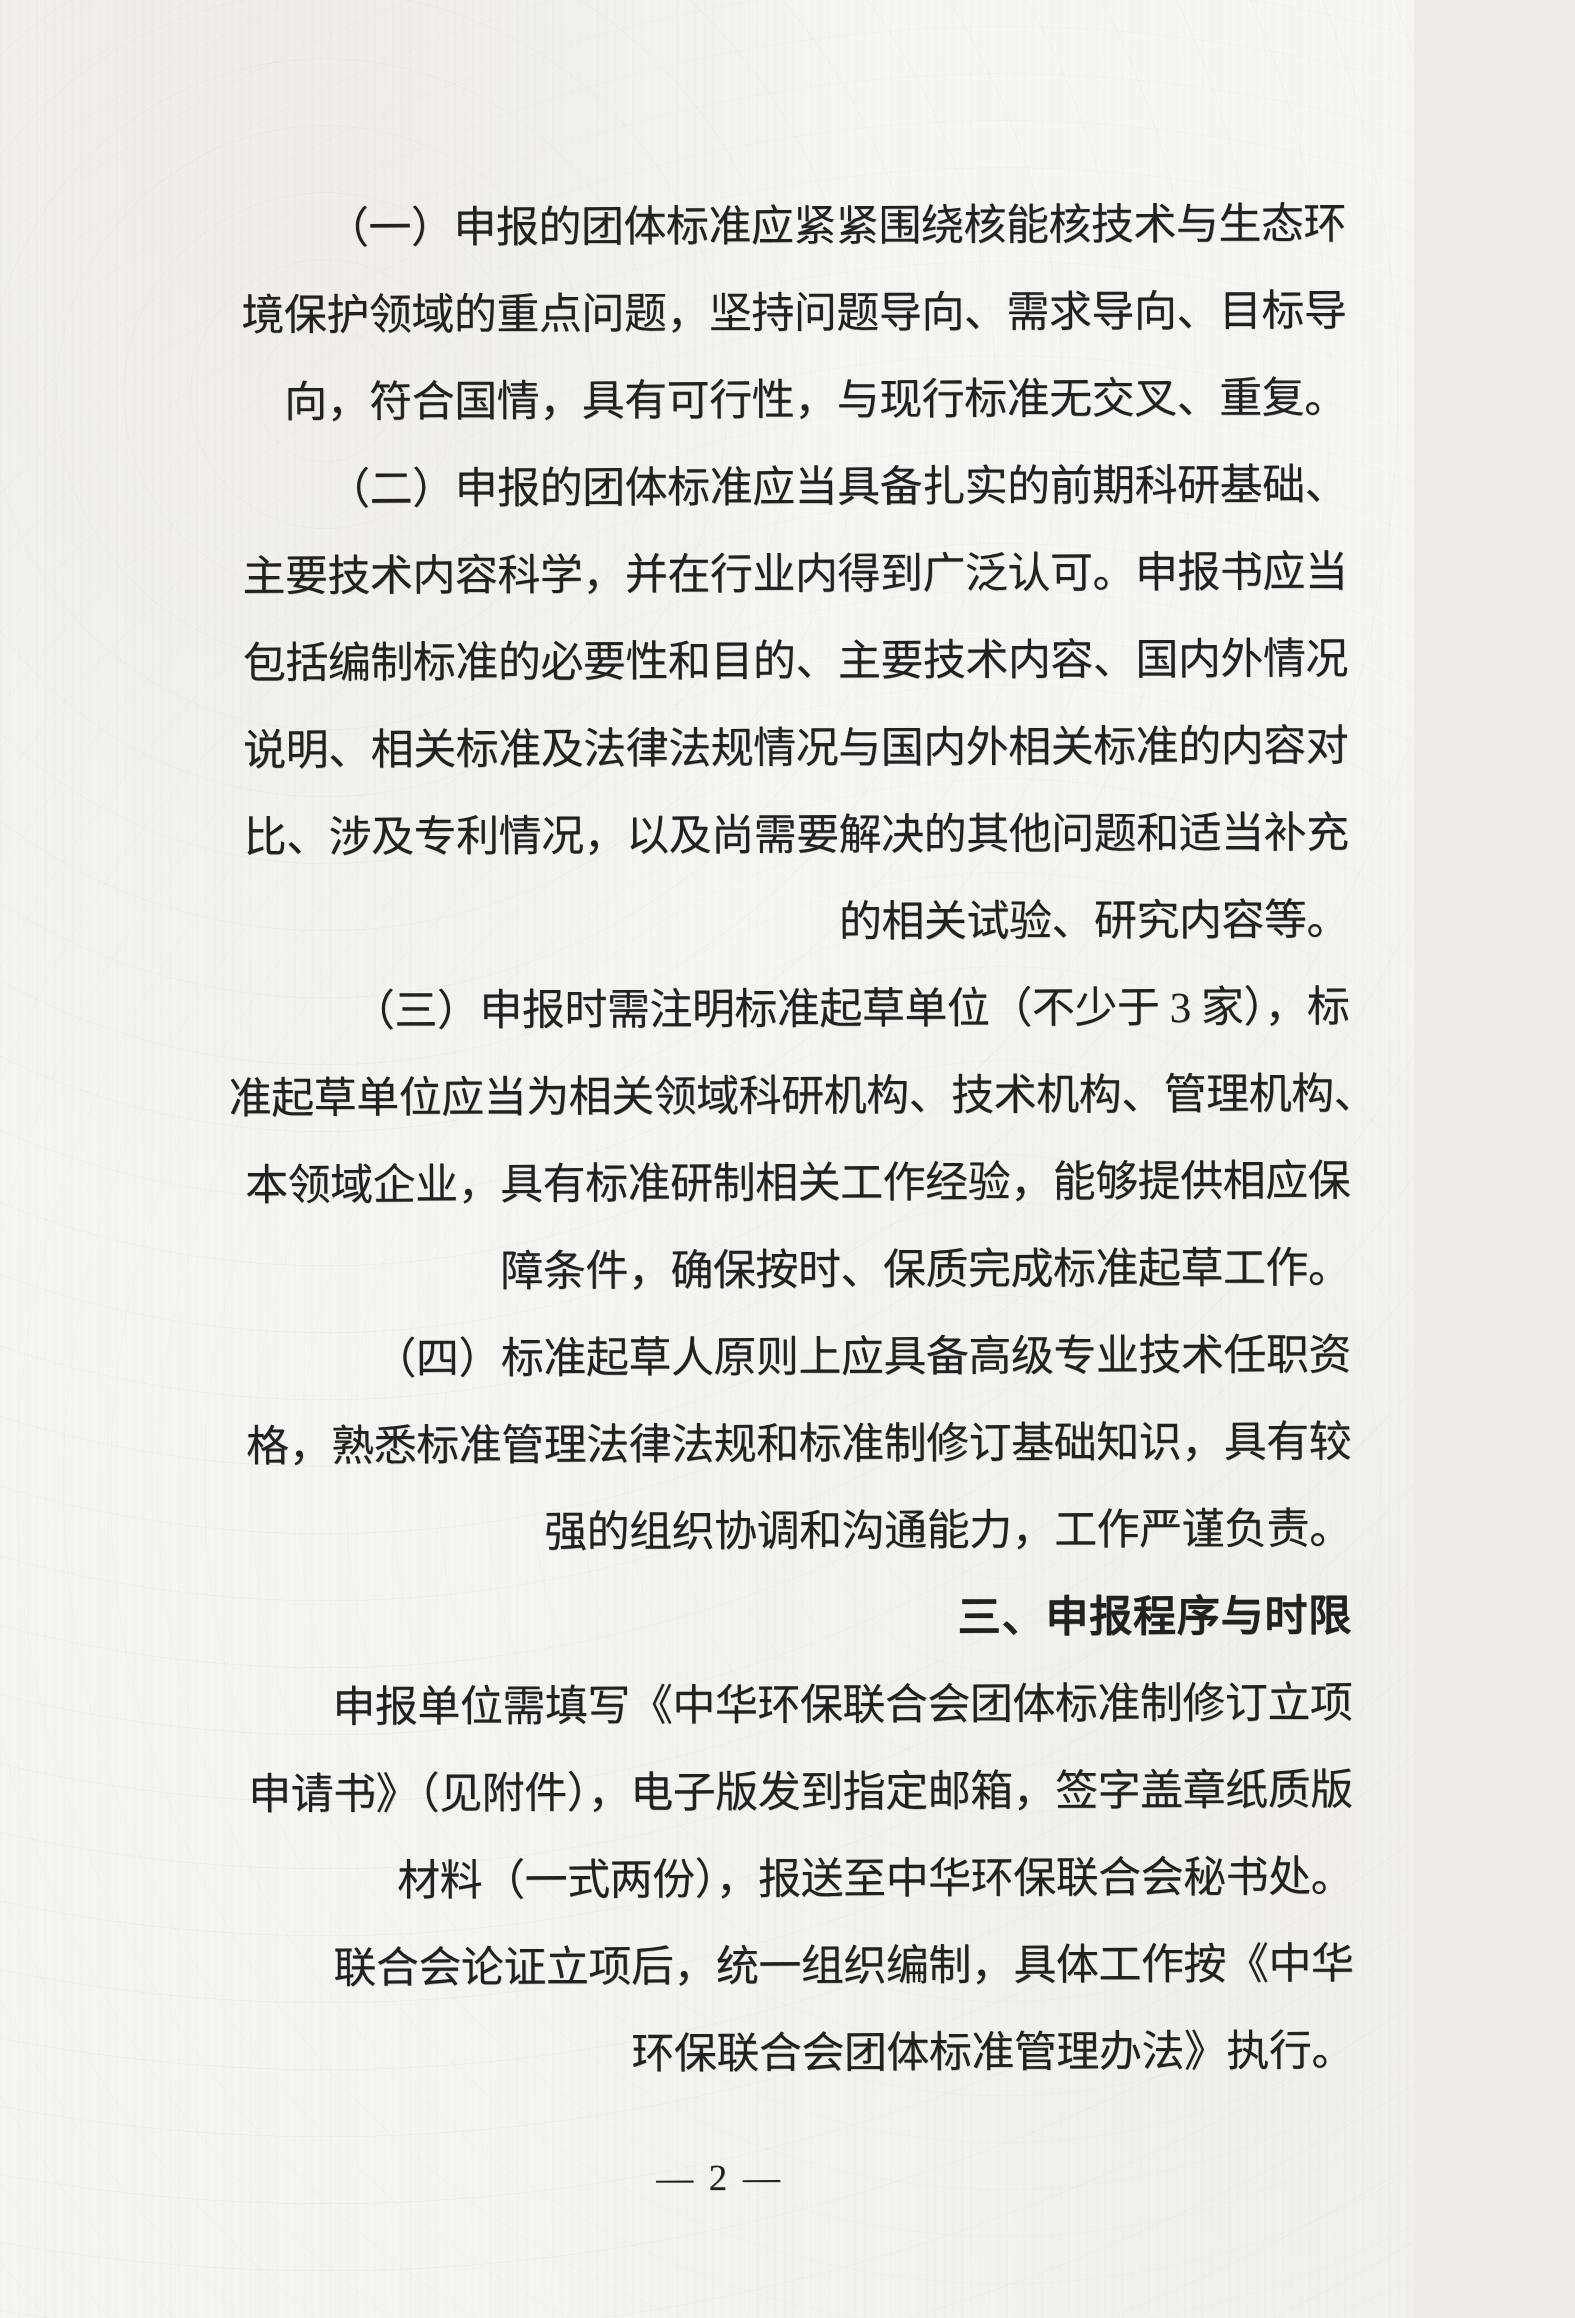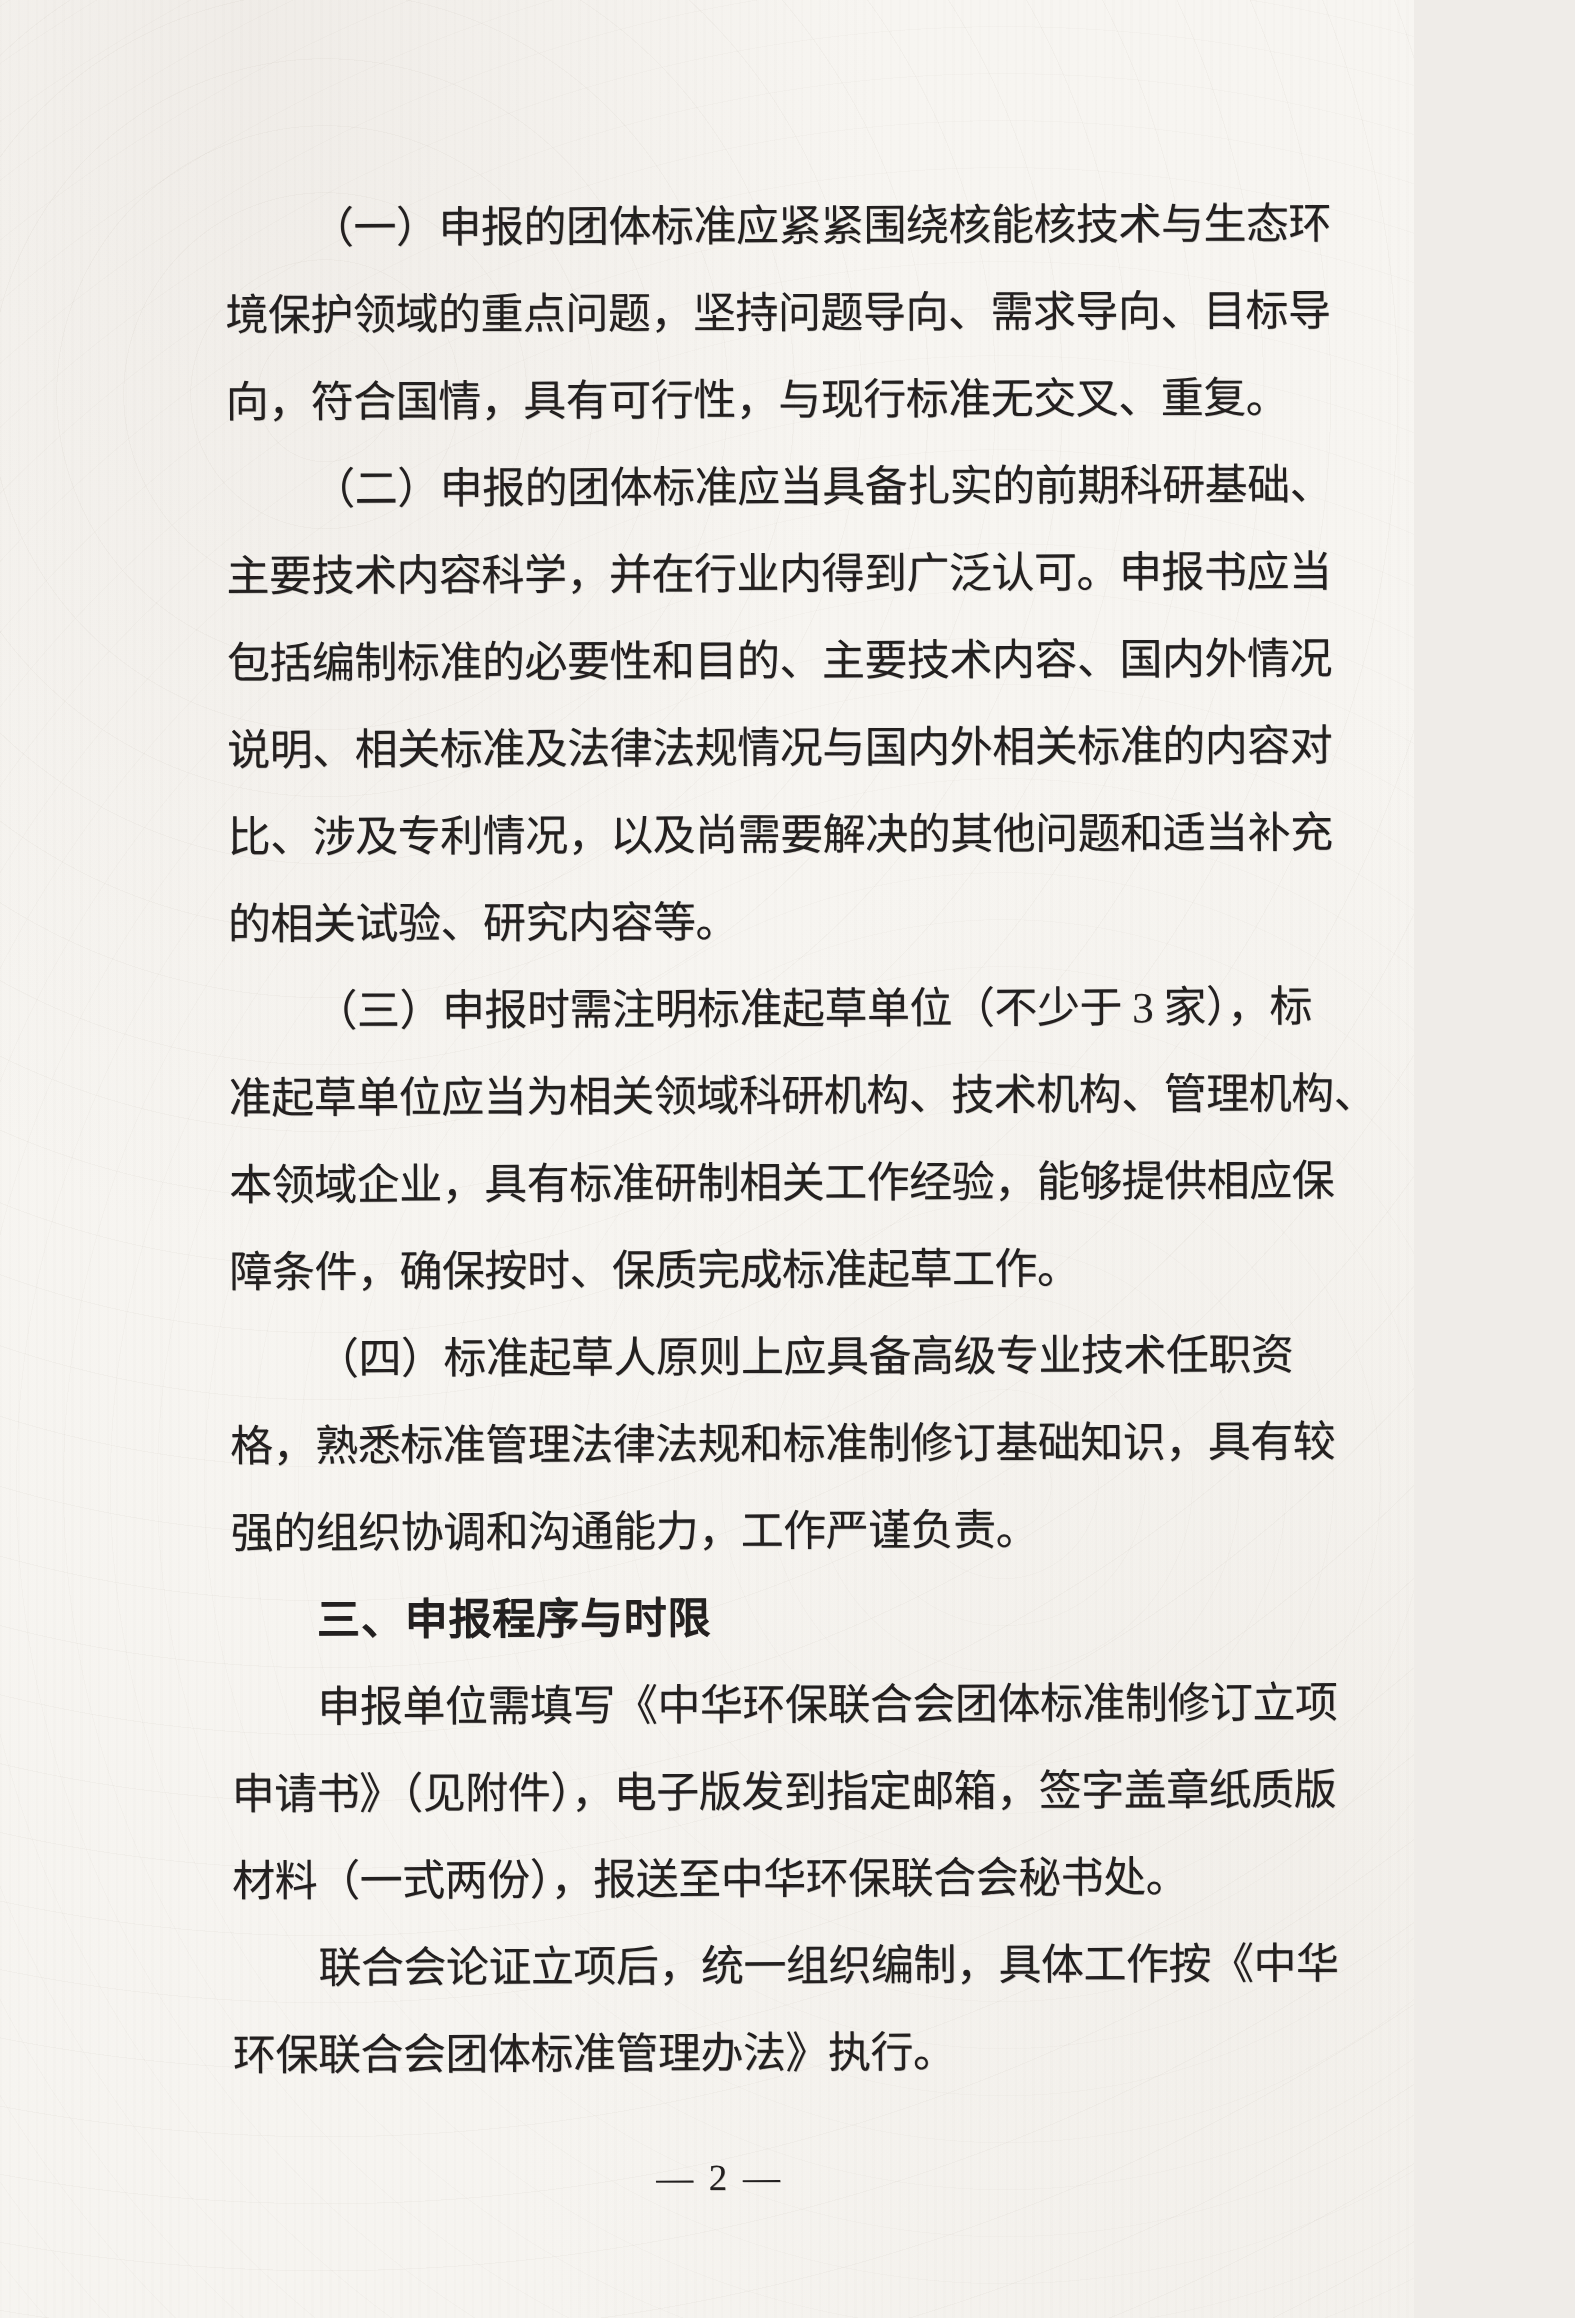--- a/index.html
+++ b/index.html
@@ -15,20 +15,21 @@
   }
   .page {
     position: relative;
     width: 1414px;
     height: 2319px;
     background:
       radial-gradient(ellipse at 18% 1%, rgba(205,195,188,0.18), rgba(205,195,188,0) 38%),
       radial-gradient(ellipse at 92% 80%, rgba(216,208,198,0.14), rgba(216,208,198,0) 45%),
       linear-gradient(#f7f5f1, #f6f4f0);
     overflow: hidden;
+    text-align: right;
   }
   
   .scan-texture {
     position: absolute;
     inset: 0;
     pointer-events: none;
     background:
       repeating-linear-gradient(90deg,
         rgba(120,110,98,0.016) 0px, rgba(120,110,98,0.016) 2.4px,
         rgba(255,255,255,0)   2.4px, rgba(255,255,255,0)   8.9px),

